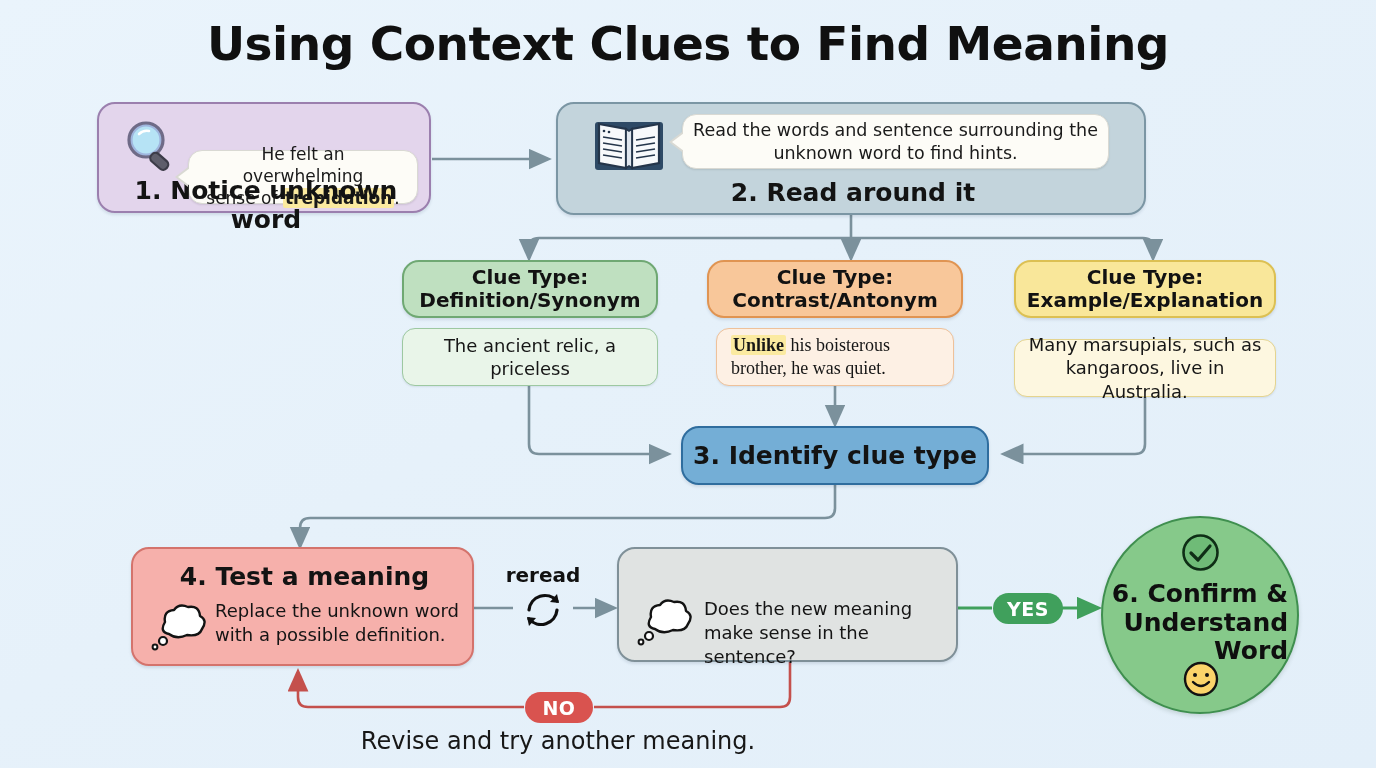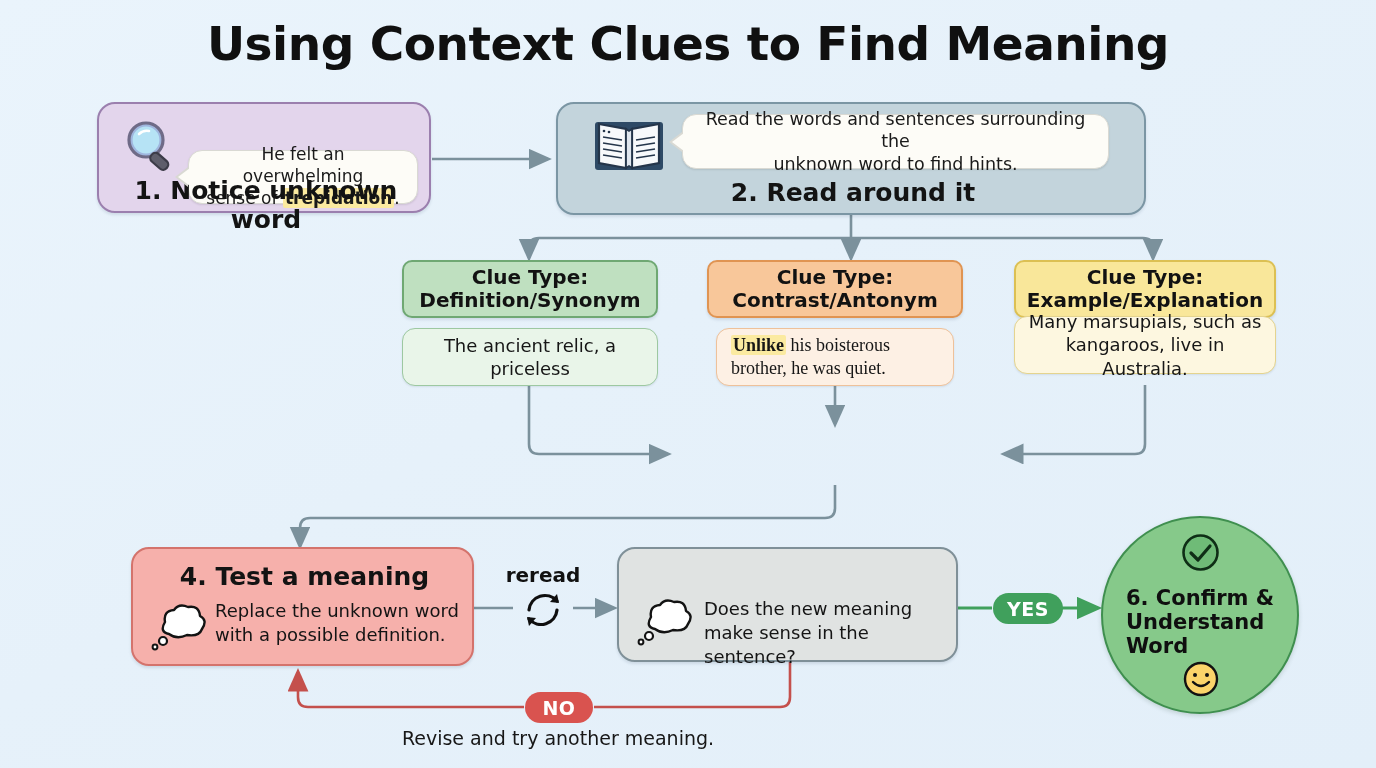--- a/index.html
+++ b/index.html
@@ -51,21 +51,21 @@
   }
   .bubble:after{
     content:"";position:absolute;left:-14px;top:50%;margin-top:-10px;
     width:0;height:0;border-top:10px solid transparent;border-bottom:10px solid transparent;
     border-right:13px solid #d9d9d3;z-index:1;
   }
   .hl-b{background:#fbeaa0;padding:0 2px;border-radius:2px;font-weight:bold;}
 
   
   .clue-head{
-    position:absolute;border-radius:10px;border:2px solid;
+    position:absolute;border-radius:17px;border:2px solid;
     display:flex;align-items:center;justify-content:center;text-align:center;
     font-weight:bold;font-size:20px;color:#121212;line-height:1.16;
     box-shadow:0 2px 3px rgba(40,60,90,.13);box-sizing:border-box;
   }
   .clue-ex{
     position:absolute;border-radius:13px;border:1.5px solid;
     display:flex;align-items:center;justify-content:flex-end;text-align:center;
     font-size:18px;color:#161616;line-height:1.3;padding:4px 10px;
     box-shadow:0 1px 2px rgba(40,60,90,.10);box-sizing:border-box;
   }
@@ -76,24 +76,24 @@
     display:flex;align-items:center;justify-content:center;
     letter-spacing:.5px;box-sizing:border-box;
   }
 
   .circle-node{
     position:absolute;border-radius:50%;border:2px solid #3f8f4f;
     background:#86c98a;box-shadow:0 2px 4px rgba(40,70,50,.18);
     display:flex;flex-direction:column;align-items:center;justify-content:center;
   }
   .circle-text{
-    font-weight:bold;font-size:21px;color:#0f0f0f;text-align:left;line-height:1.14;
+    font-weight:bold;font-size:25px;color:#0f0f0f;text-align:right;line-height:1.14;
   }
   .caption{
-    position:absolute;text-align:center;font-size:19px;color:#171717;
+    position:absolute;text-align:center;font-size:24px;color:#171717;
   }
   .reread-label{
     position:absolute;font-weight:bold;font-size:20px;color:#111;text-align:center;
   }
 </style>
 </head>
 <body>
 
 <div id="bg-wash"></div>
 
@@ -169,21 +169,21 @@
         <path d="M64,21 L45,24"></path>
           <path d="M64,27 L45,30"></path>
         <path d="M64,33 L45,36"></path>
           <path d="M64,39 L45,42"></path>
       </g>
       <circle cx="13" cy="15" r="1.3" fill="#24354a"></circle>
       <circle cx="18" cy="16" r="1.3" fill="#24354a"></circle>
     </svg>
     <div class="bubble" style="left:124px;top:10px;width:427px;height:55px;font-size:17.5px;">
       <div>
-        <span>Read the words and sentences surrounding the</span><br>
+        <span>Read the words and sentence surrounding the</span><br>
         <span>unknown word to find hints.</span>
       </div>
     </div>
     <div class="step-head" style="position:absolute;left:0;top:74px;width:590px;font-size:25px;">2. Read around it</div>
   </div>
 
   <div class="clue-head" style="left:402px;top:260px;width:256px;height:58px;background:#bfe0c0;border-color:#6fa873;">
     <div>
       <span>Clue Type:</span><br>
       <span>Definition/Synonym</span>
@@ -207,27 +207,31 @@
       <span>brother, he was quiet.</span>
     </div>
   </div>
 
   <div class="clue-head" style="left:1014px;top:260px;width:262px;height:58px;background:#f9e79a;border-color:#dcc053;">
     <div>
       <span>Clue Type:</span><br>
       <span>Example/Explanation</span>
     </div>
   </div>
-  <div class="clue-ex" style="left:1014px;top:316px;width:262px;height:58px;background:#fdf7e0;border-color:#e4d48f;">
+  <div class="clue-ex" style="left:1014px;top:339px;width:262px;height:58px;background:#fdf7e0;border-color:#e4d48f;">
     <div>
       <span>Many marsupials, such as</span><br>
       <span>kangaroos, live in Australia.</span>
     </div>
   </div>
 
+  <div class="node stepbox" style="left:681px;top:426px;width:308px;height:59px;background:#74aed6;border-color:#2f6d9e;
+              display:flex;align-items:center;justify-content:center;">
+    <div class="step-head" style="font-size:25px;">3. Identify clue type</div>
+  </div>
 
   <div class="node stepbox" style="left:131px;top:547px;width:343px;height:119px;background:#f6b0ab;border-color:#d4736c;">
     <div class="step-head" style="position:absolute;left:0;top:13px;width:343px;font-size:25px;">4. Test a meaning</div>
     <svg style="position:absolute;left:16px;top:53px;" width="62" height="52" viewBox="0 0 62 52">
       <path d="M16,20 Q14,9 25,8 Q30,1 39,5 Q50,3 51,14 Q59,18 53,27 Q50,35 38,33 Q28,38 20,32 Q10,30 16,20 Z" fill="#ffffff" stroke="#131313" stroke-width="2.4" stroke-linejoin="round"></path>
       <circle cx="14" cy="39" r="4" fill="#ffffff" stroke="#131313" stroke-width="2.2"></circle>
       <circle cx="6" cy="45" r="2.4" fill="#ffffff" stroke="#131313" stroke-width="2"></circle>
     </svg>
     <div style="position:absolute;left:82px;top:50px;width:250px;font-size:18px;color:#141414;line-height:1.33;text-align:left;">
       <span>Replace the unknown word</span><br>

